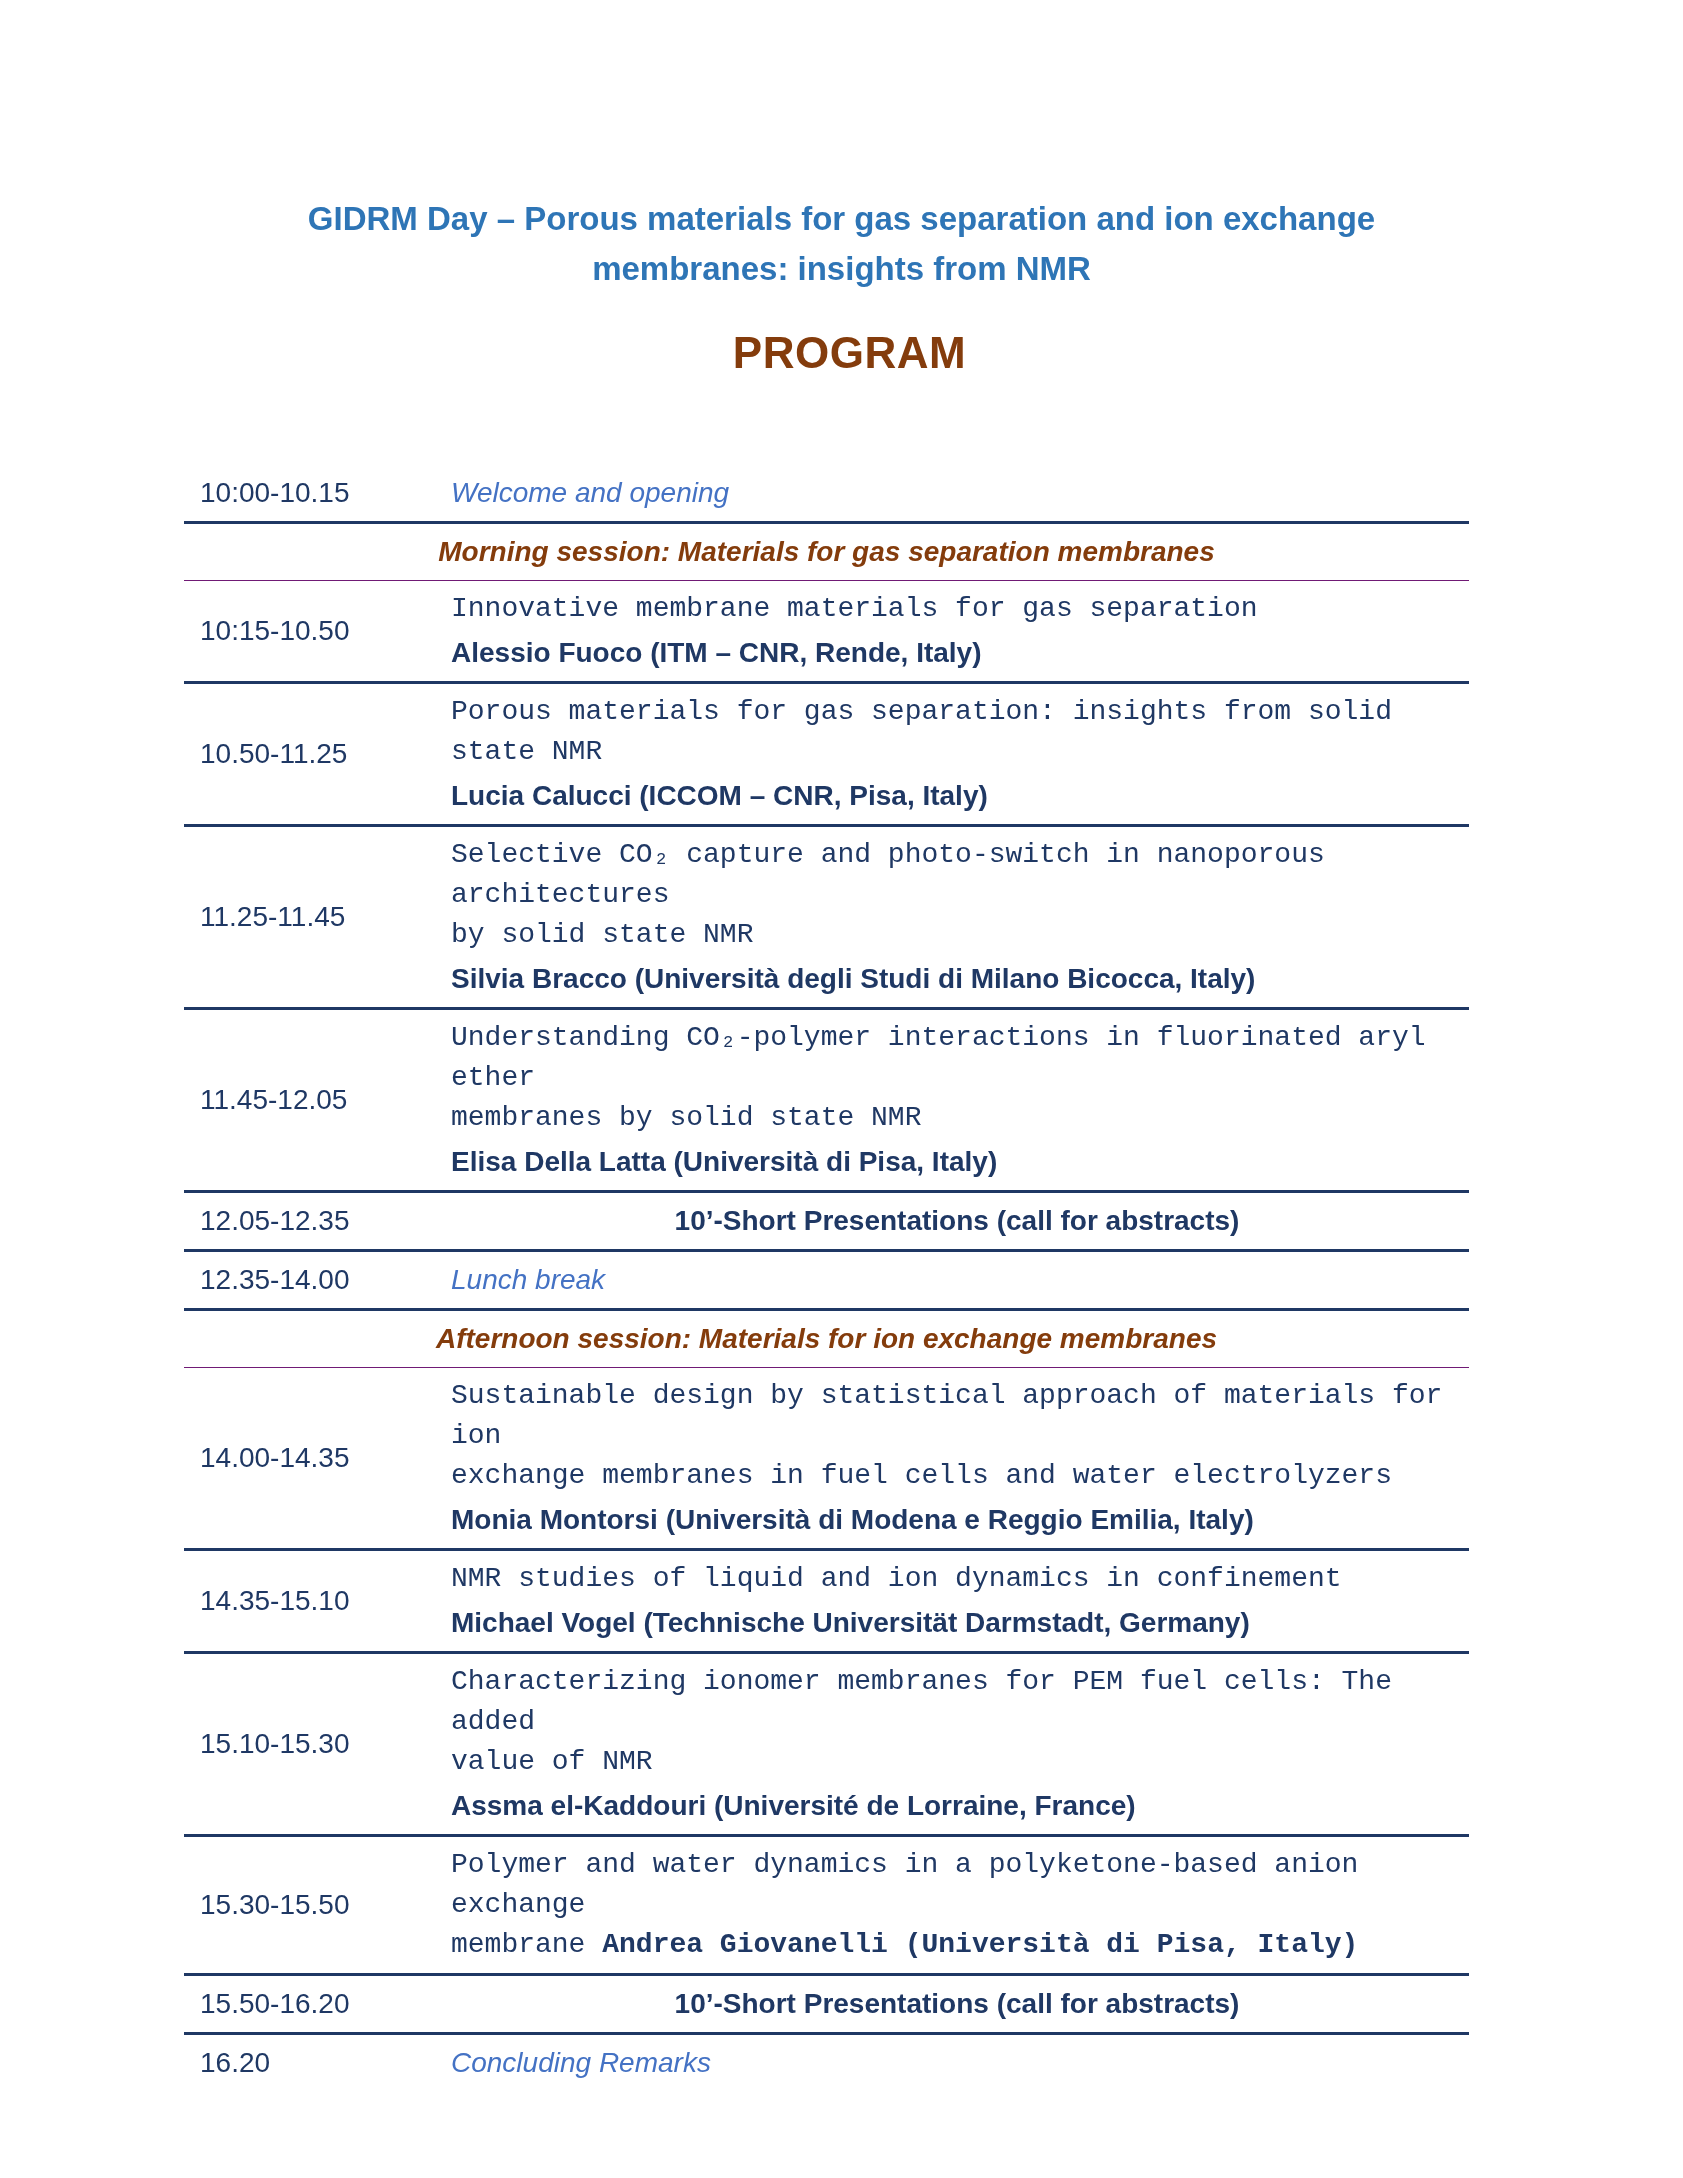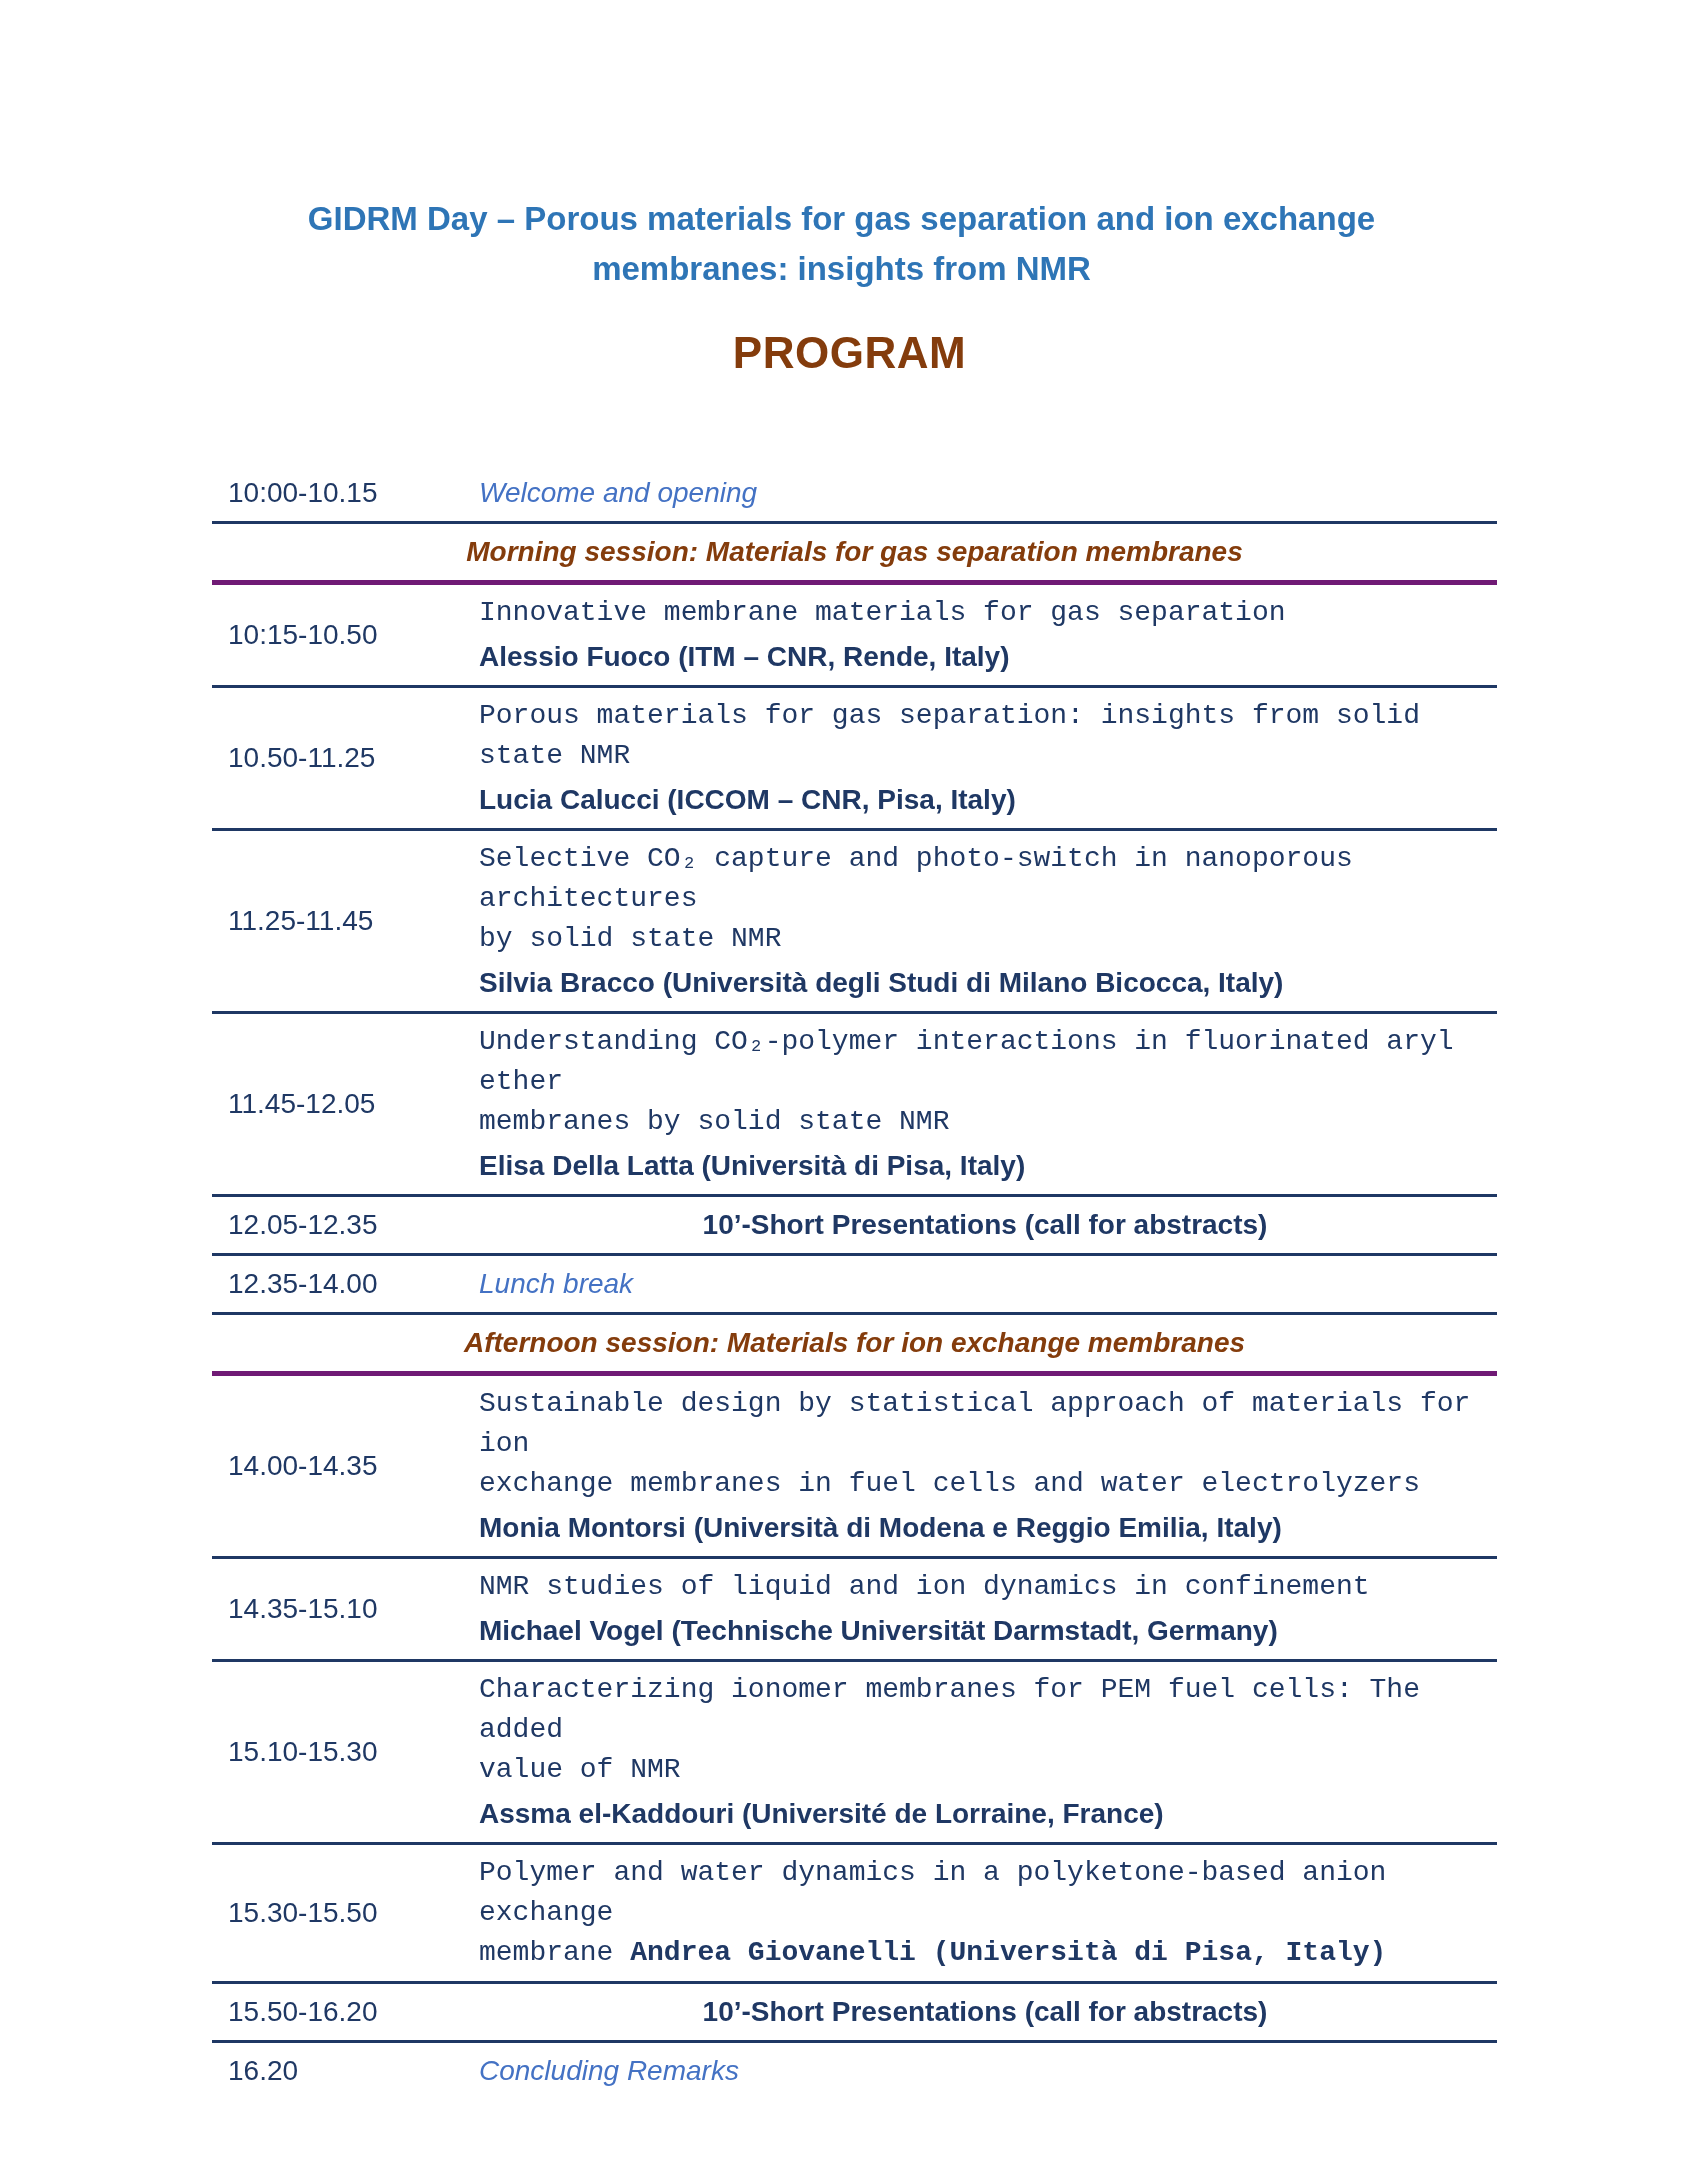--- a/index.html
+++ b/index.html
@@ -20,21 +20,21 @@
   }
   .program-heading {
     position:absolute; top:327px; left:0; width:1683px;
     text-align:center;
     font-size:44px; font-weight:bold; line-height:51px;
     color:#843C0C;
     letter-spacing:0.5px;
     padding-left:8px;
   }
   .schedule {
-    position:absolute; top:465px; left:212px; width:1285px;
+    position:absolute; top:465px; left:184px; width:1285px;
   }
   .row {
     display:flex;
     border-bottom:3px solid #1F3864;
     padding:8px 0;
     box-sizing:border-box;
   }
   .row.last { border-bottom:none; }
   .time-cell {
     flex:0 0 267px;
@@ -64,21 +64,21 @@
     font-size:28px; line-height:40px;
     font-weight:bold; color:#1F3864;text-align:center;
   }
   .session-row {
     display:block;
     text-align:center;
     font-size:28px; line-height:40px;
     font-weight:bold; font-style:italic;
     color:#843C0C;
     padding:8px 0;
-    border-bottom:5px solid #701a75;
+    border-bottom:1px solid #701a75;
   }
   .inline-speaker { font-weight:bold; color:#1F3864; }
 </style>
 </head>
 <body>
 
 <div class="page">
 
   <div class="event-title">GIDRM Day – Porous materials for gas separation and ion exchange
 membranes: insights from NMR</div>

